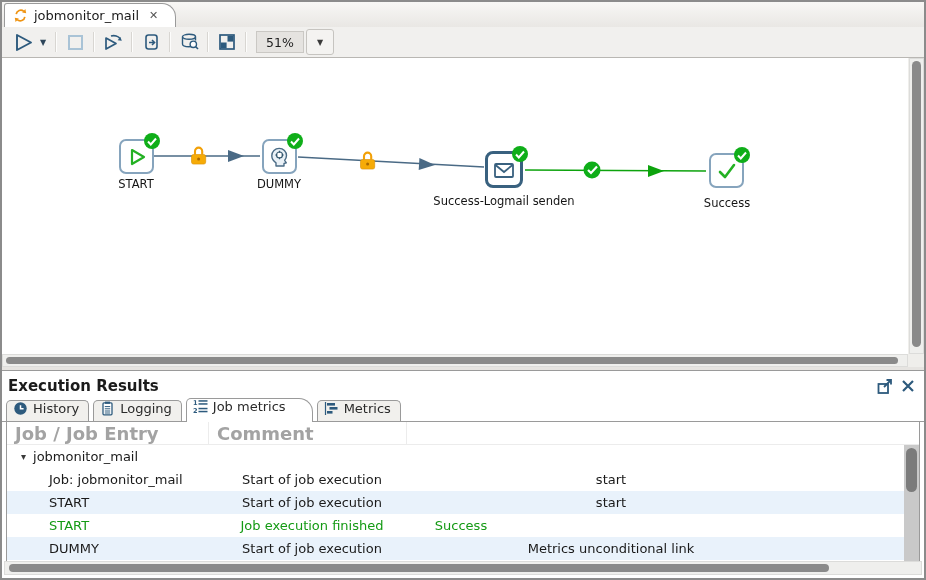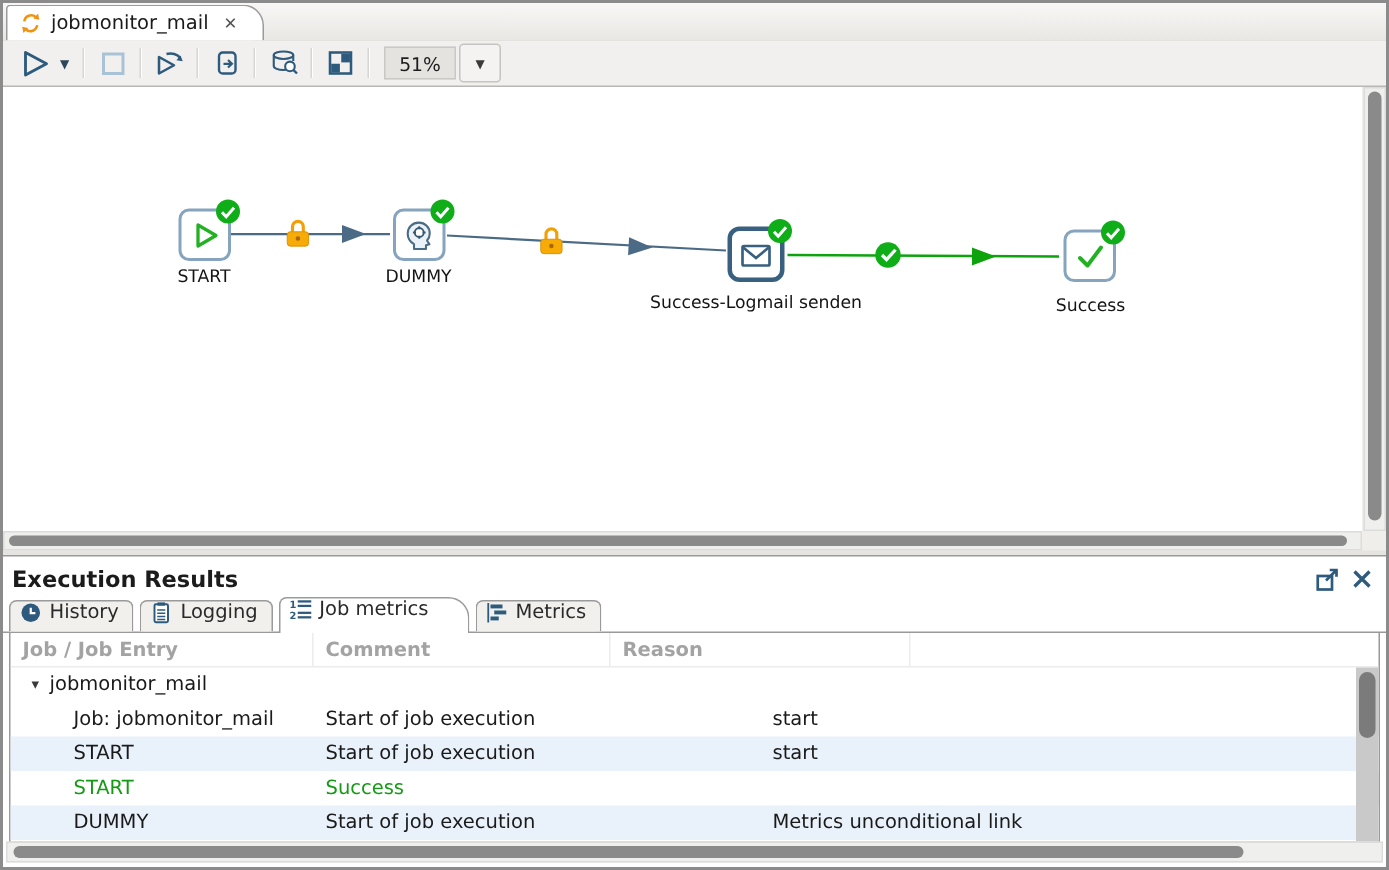--- a/index.html
+++ b/index.html
@@ -40,28 +40,28 @@
   
   .results{position:absolute;left:0;right:0;top:368px;bottom:0;background:#fff;border-top:1px solid #9a9a9a;box-sizing:border-box;}
   .res-header{height:27px;display:flex;align-items:center;padding:3px 8px 0 6px;box-sizing:border-box;}
   .res-title{font-weight:bold;font-size:15px;color:#1b1b1b;flex:1;}
   .res-hicons{display:flex;align-items:center;gap:7px;}
   .res-tabs{display:flex;align-items:flex-end;height:24px;padding-left:4px;border-bottom:1px solid #9a9a9a;position:relative;box-sizing:border-box;}
   .rtab{display:flex;gap:5px;font-size:13px;color:#2a2a2a;background:#f1f0ed;border:1px solid #9a9a9a;border-bottom:none;border-radius:5px 5px 0 0;padding:0 9px 0 6px;margin-right:4px;height:21px;box-sizing:border-box;}
   .rtab.active{background:#fff;height:24px;margin-bottom:-1px;z-index:2;padding-right:26px;border-radius:5px 14px 0 0;}
 
   .table-wrap{position:absolute;left:4px;right:4px;top:51px;height:140px;border:1px solid #9a9a9a;border-top:none;background:#fff;overflow:hidden;box-sizing:border-box;}
-  .thead{display:flex;height:23px;align-items:center;color:#a3a3a3;font-weight:bold;font-size:13px;border-bottom:1px solid #ececec;box-sizing:border-box;}
+  .thead{display:flex;height:23px;align-items:center;color:#a3a3a3;font-weight:bold;font-size:18px;border-bottom:1px solid #ececec;box-sizing:border-box;}
   .th{padding-left:8px;box-sizing:border-box;border-right:1px solid #ececec;height:100%;display:flex;align-items:center;white-space:nowrap;overflow:hidden;}
   .c1{width:202px;flex:none;} .c2{width:198px;flex:none;} .c3{width:100px;flex:none;} .c4{width:200px;flex:none;} .c5{flex:1;border-right:none;}
   .trow{display:flex;height:23px;align-items:center;font-size:13px;color:#1a1a1a;}
   .trow.alt{background:#e9f2fb;}
   .trow.green .cell{color:#149a14;}
   .cell{box-sizing:border-box;white-space:nowrap;overflow:hidden;}
-  .cell.c1{padding-left:42px;} .cell.c2,.cell.c3,.cell.c4,.cell.c5{padding-left:8px;}
+  .cell.c1{padding-left:42px;} .cell.c2,.cell.c3,.cell.c4,.cell.c5{padding-left:8px;text-align:center;}
   .tree-cell{padding-left:14px !important;display:flex;align-items:center;gap:7px;}
   .expander{font-size:10px;color:#3a3a3a;}
   .tv-scroll{position:absolute;right:0;top:23px;bottom:0;width:15px;background:#c9c9c9;}
   .tv-thumb{position:absolute;left:2px;right:2px;top:3px;height:44px;background:#7b7b7b;border-radius:6px;}
   .res-hscroll{left:2px;right:2px;bottom:3px;height:14px;}
 </style>
 </head>
 <body>
 
 <div class="window">
@@ -267,21 +267,20 @@
           <rect x="3" y="10" width="5.5" height="2.6" fill="#2d5a7d"></rect>
         </svg>
         <span>Metrics</span>
       </div>
     </div>
 
     <div class="table-wrap">
       <div class="thead">
         <div class="th c1">Job / Job Entry</div>
         <div class="th c2">Comment</div>
-        <div class="th c4">Reason</div>
       </div>
 
       <div class="trow">
         <div class="cell c1 tree-cell">
           <span class="expander">▾</span>
           <span>jobmonitor_mail</span>
         </div>
         <div class="cell c2"></div>
         <div class="cell c3"></div>
         <div class="cell c4"></div>
@@ -299,20 +298,21 @@
       <div class="trow alt">
         <div class="cell c1">START</div>
         <div class="cell c2">Start of job execution</div>
         <div class="cell c3"></div>
         <div class="cell c4">start</div>
         <div class="cell c5"></div>
       </div>
 
       <div class="trow green">
         <div class="cell c1">START</div>
+        <div class="cell c2">Job execution finished</div>
         <div class="cell c3">Success</div>
         <div class="cell c4"></div>
         <div class="cell c5"></div>
       </div>
 
       <div class="trow alt">
         <div class="cell c1">DUMMY</div>
         <div class="cell c2">Start of job execution</div>
         <div class="cell c3"></div>
         <div class="cell c4">Metrics unconditional link</div>

